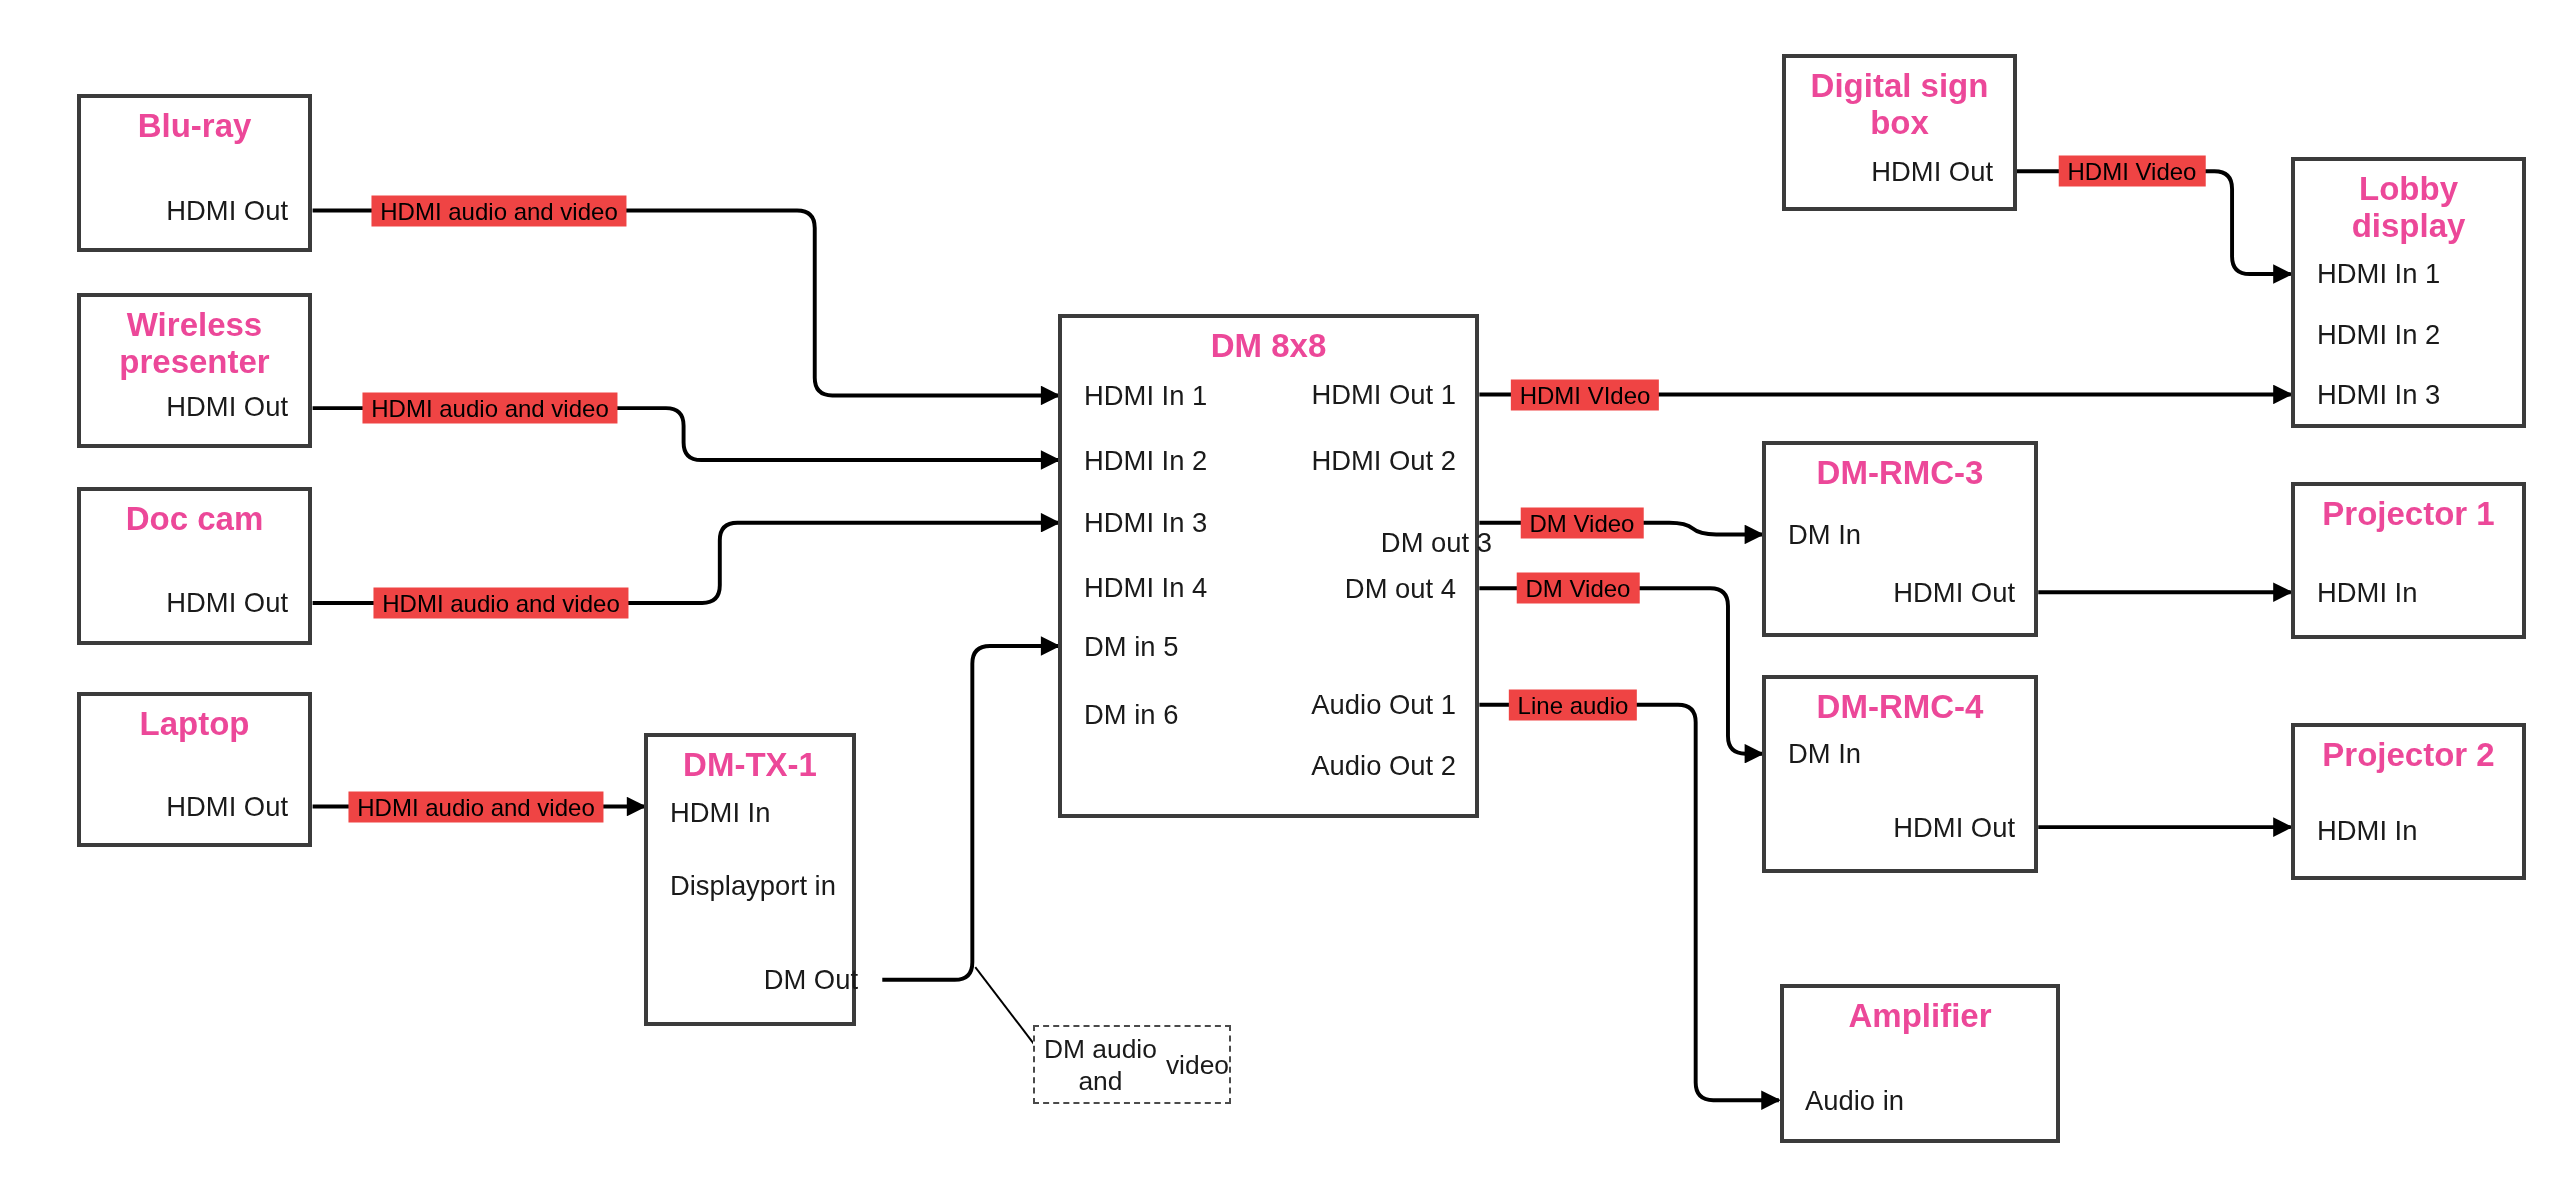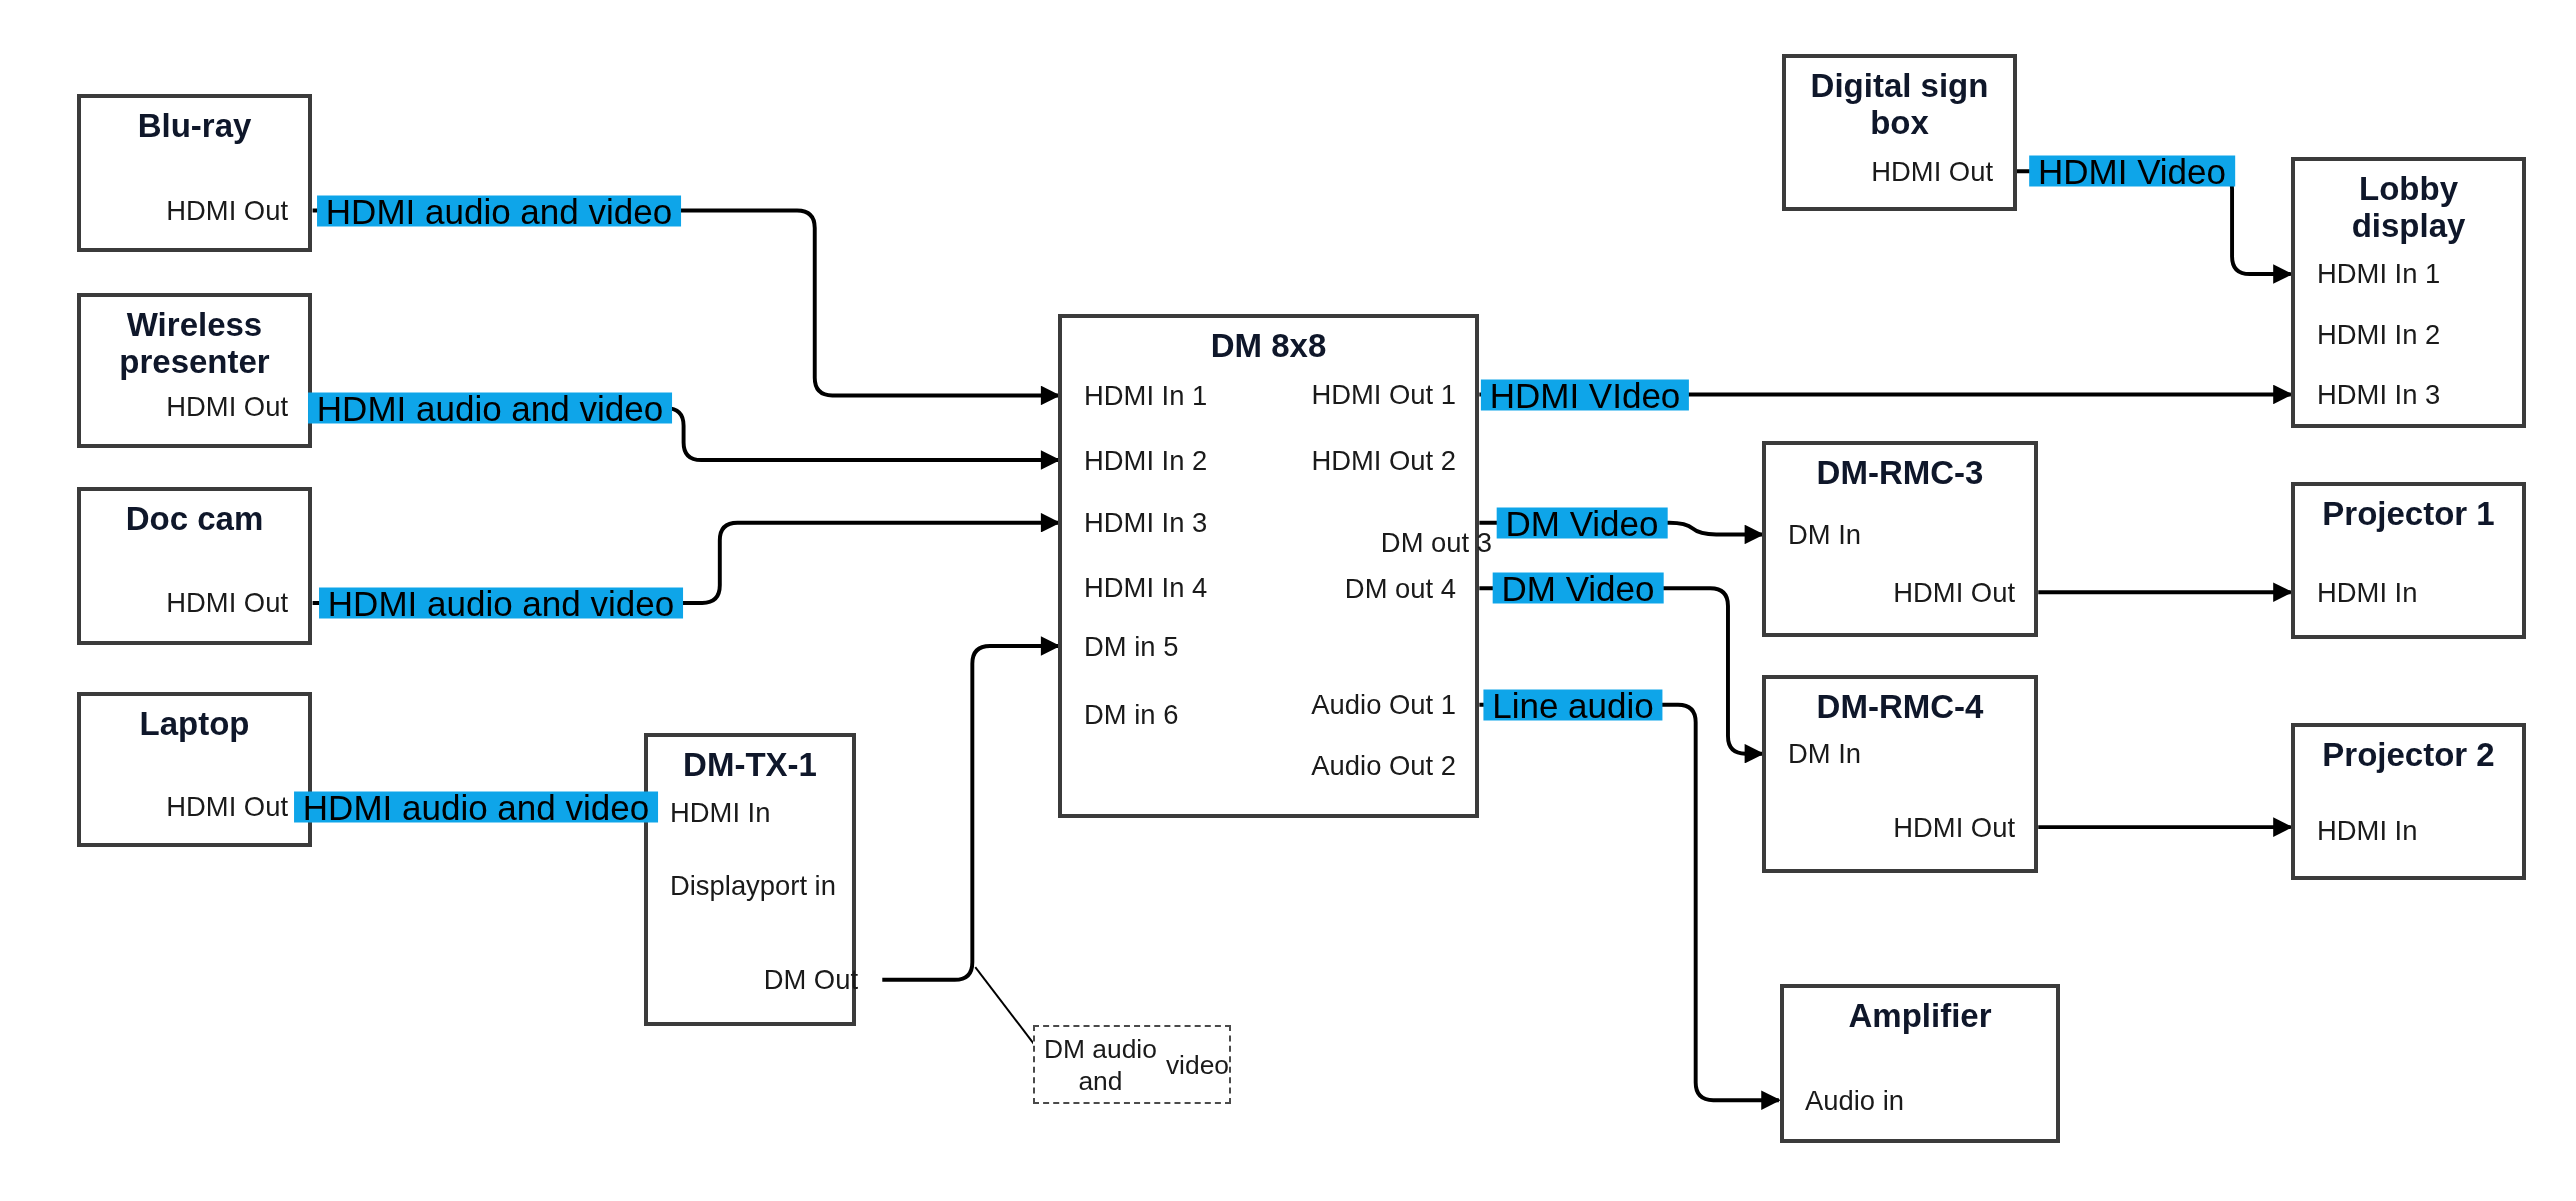--- a/index.html
+++ b/index.html
@@ -7,31 +7,31 @@
     position:relative;width:2576px;height:1201px;background:#fff;overflow:hidden;
     font-family:"Liberation Sans",sans-serif;color:#111;
   }
   #edges-svg{position:absolute;left:0;top:0;z-index:1;}
   .node{
     position:absolute;background:#fff;border:4.9px solid #3b3b3b;
     box-sizing:border-box;z-index:2;
   }
   .node-title{
     position:absolute;left:0;right:0;top:8.8px;text-align:center;
-    font-weight:bold;font-size:33px;line-height:37px;color:#0f172a;white-space:nowrap;
+    font-weight:bold;font-size:33px;line-height:37px;color:#ec4899;white-space:nowrap;
   }
   .port{
     position:absolute;font-size:27.4px;line-height:31px;height:31px;
     white-space:nowrap;color:#1a1a1a;z-index:3;
   }
   .port.left{text-align:left;}
   .port.right{text-align:right;}
   .edge-label{
-    position:absolute;transform:translate(-50%,-50%);background:#0ea5e9;
-    padding:1px 8.8px;font-size:35px;line-height:29px;white-space:nowrap;
+    position:absolute;transform:translate(-50%,-50%);background:#ef4444;
+    padding:1px 8.8px;font-size:24px;line-height:29px;white-space:nowrap;
     color:#000;z-index:4;
   }
   #callout-box{
     position:absolute;border:2px dashed #4a4a4a;background:#fff;
     display:flex;align-items:center;justify-content:center;
     font-size:26.4px;line-height:32px;color:#1a1a1a;text-align:center;
     box-sizing:border-box;z-index:2;
   }
 </style>
 </head>

